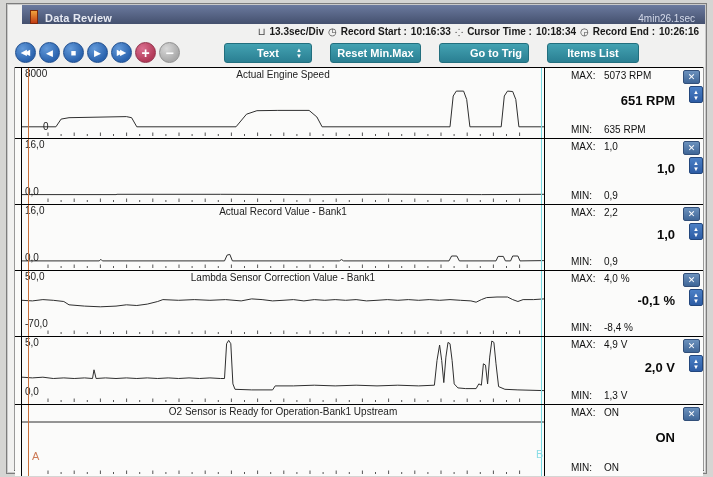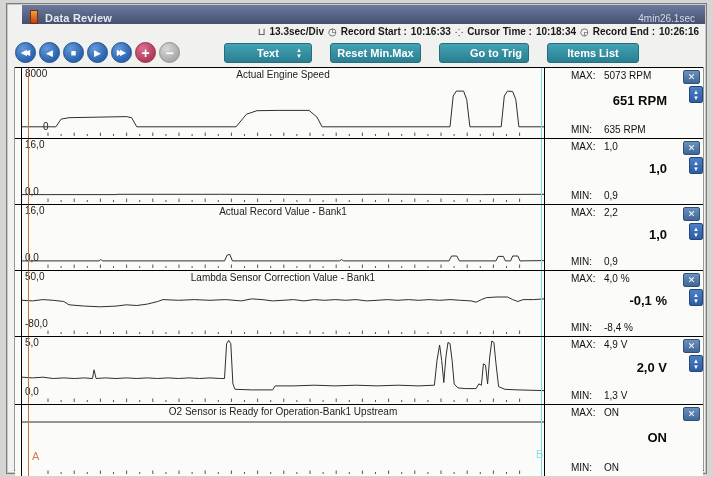--- a/index.html
+++ b/index.html
@@ -51,21 +51,21 @@
   .smax{position:absolute;left:3px;top:0;font-size:10px;color:#222;}
   .smin{position:absolute;left:3px;bottom:7px;font-size:10px;color:#222;}
   .cursor-a{position:absolute;left:13px;top:0;bottom:0;width:1px;background:#c8703c;z-index:3;}
   .cursor-b{position:absolute;left:526px;top:0;bottom:0;width:1px;background:#74d9e2;z-index:3;}
   .a-label{position:absolute;left:17px;bottom:14px;color:#cd7b57;font-size:11px;z-index:3;}
   .b-label{position:absolute;left:521px;bottom:16px;color:#8adde6;font-size:11px;z-index:3;}
   .vals{position:absolute;left:531px;right:0;top:0;bottom:0;font-size:10px;color:#111;margin-left:20px;}
   .vmax{position:absolute;left:5px;top:2px;white-space:nowrap;}
   .vmin{position:absolute;left:5px;bottom:3px;white-space:nowrap;}
   .vals .lbl{display:inline-block;width:33px;}
-  .vcur{position:absolute;right:36px;top:45%;transform:translateY(-50%);
+  .vcur{position:absolute;right:28px;top:45%;transform:translateY(-50%);
         font-size:13px;font-weight:bold;color:#0a0a0a;white-space:nowrap;}
   .xbtn{position:absolute;top:2px;right:3px;width:17px;height:14px;border-radius:2px;
         background:linear-gradient(#6b91bd,#3f6697);border:1px solid #324f79;color:#fff;
         font-size:9px;line-height:13px;text-align:center;box-sizing:border-box;z-index:4;}
   .udbtn{position:absolute;top:18px;right:0;width:14px;height:17px;border-radius:2px;
          background:linear-gradient(#4b80c6,#2d5ca4);border:1px solid #23477d;color:#fff;
          display:flex;flex-direction:column;align-items:center;justify-content:center;
          font-size:6px;line-height:6px;box-sizing:border-box;z-index:4;}
 </style>
 </head>
@@ -358,21 +358,21 @@
               <line x1="419" x2="419" y1="63" y2="59.5" stroke="#555" stroke-width="1"></line>
               <line x1="432.09999999999997" x2="432.09999999999997" y1="63" y2="61" stroke="#555" stroke-width="1"></line>
               <line x1="445.2" x2="445.2" y1="63" y2="59.5" stroke="#555" stroke-width="1"></line>
               <line x1="458.3" x2="458.3" y1="63" y2="61" stroke="#555" stroke-width="1"></line>
               <line x1="471.4" x2="471.4" y1="63" y2="59.5" stroke="#555" stroke-width="1"></line>
               <line x1="484.5" x2="484.5" y1="63" y2="61" stroke="#555" stroke-width="1"></line>
               <line x1="497.59999999999997" x2="497.59999999999997" y1="63" y2="59.5" stroke="#555" stroke-width="1"></line>
             </svg>
       <div class="ptitle">Lambda Sensor Correction Value - Bank1</div>
       <div class="smax">50,0</div>
-      <div class="smin">-80,0</div>
+      <div class="smin">-70,0</div>
     </div>
     <div class="cursor-a"></div>
     <div class="cursor-b"></div>
 
     <div class="vals">
       <div class="vmax"><span class="lbl">MAX:</span><span class="val">4,0 %</span></div>
       <div class="vcur">-0,1 %</div>
       <div class="vmin"><span class="lbl">MIN:</span><span class="val">-8,4 %</span></div>
       <div class="xbtn">✕</div>
       <div class="udbtn">

